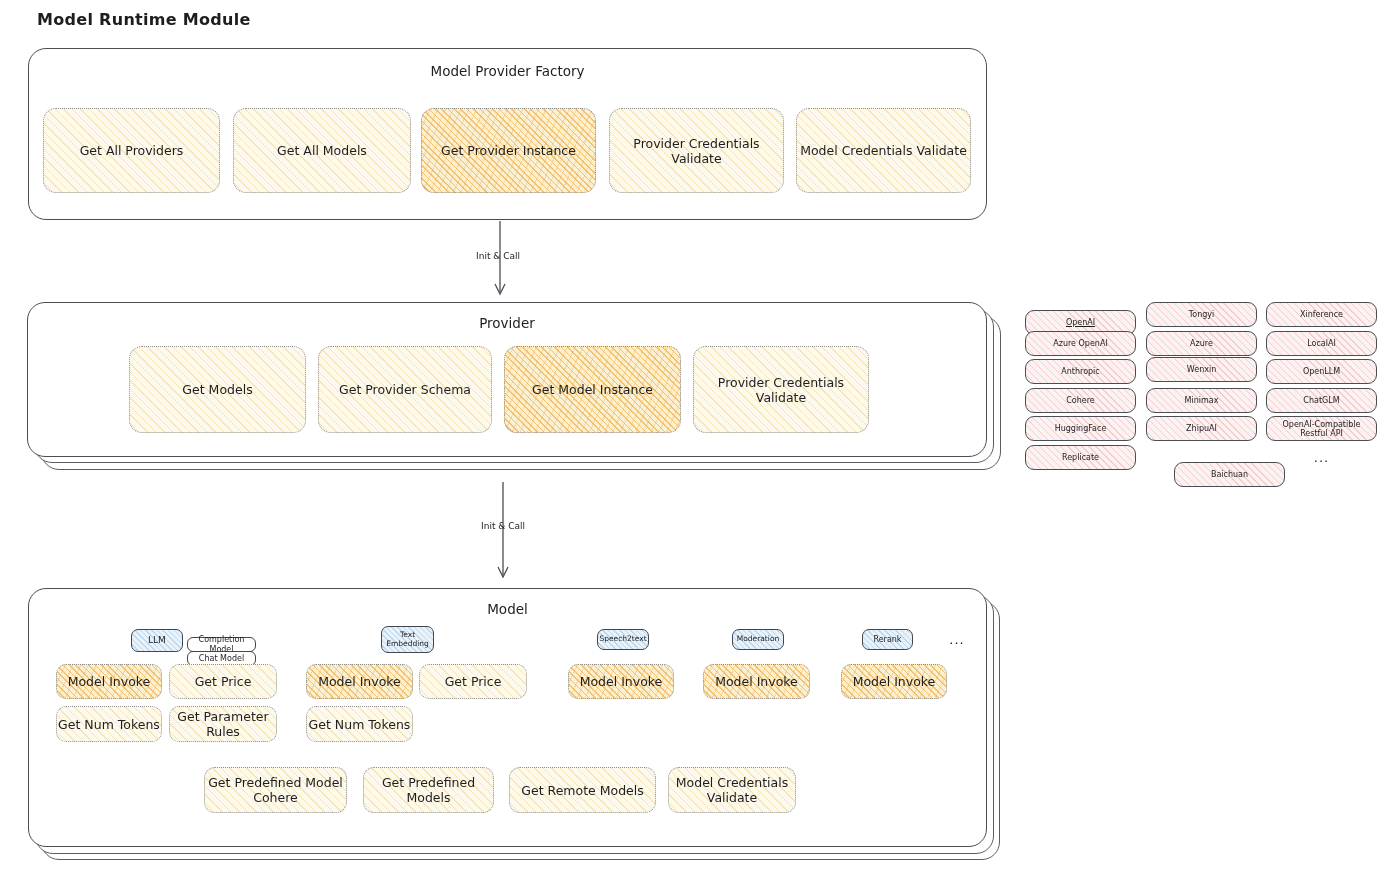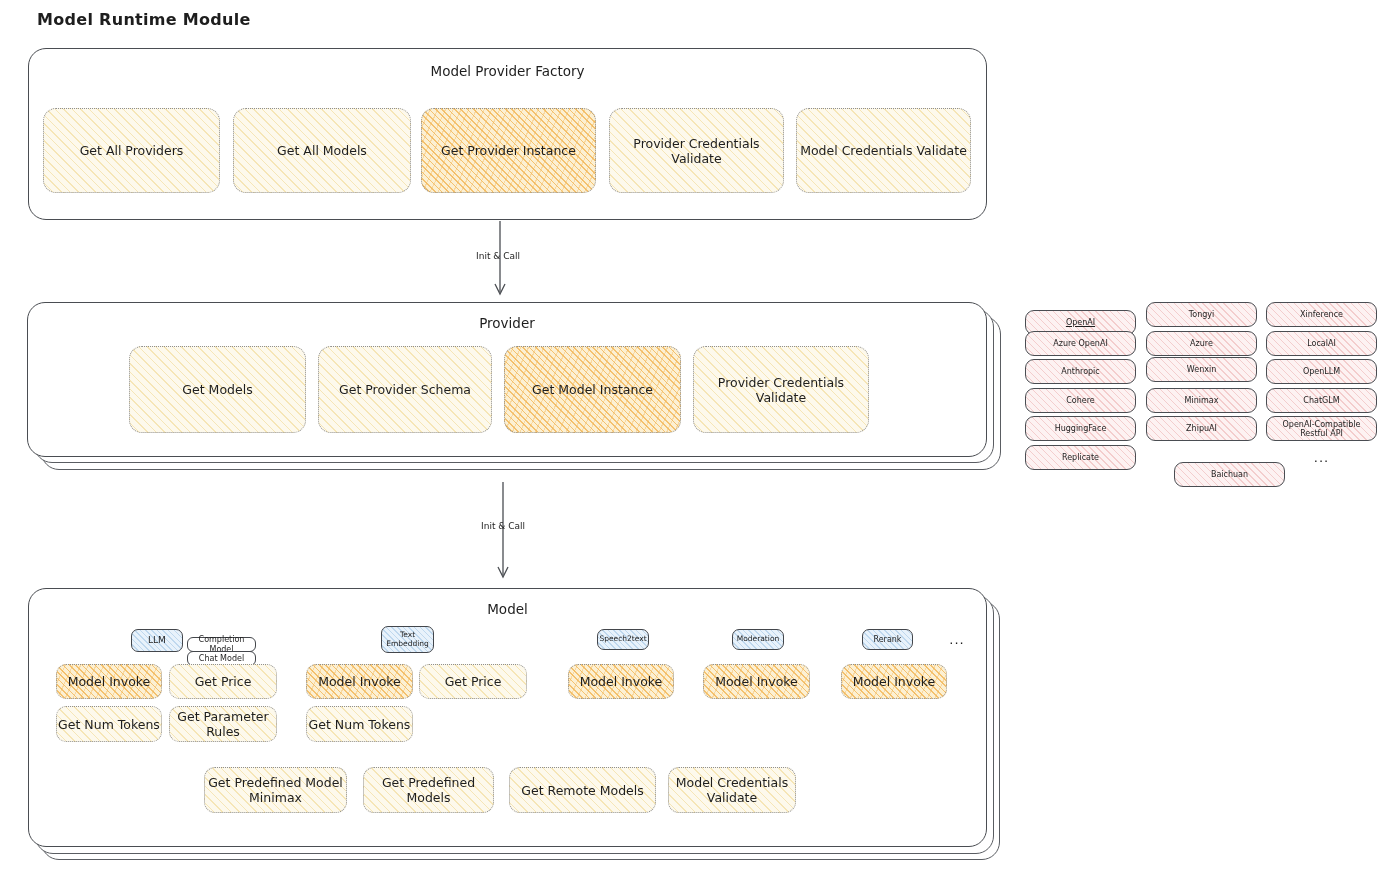--- a/index.html
+++ b/index.html
@@ -125,19 +125,19 @@
     <div class="ybox hl" style="left:277px;top:75px;width:107px;height:35px;border-radius:10px;">Model Invoke</div>
     <div class="ybox" style="left:390px;top:75px;width:108px;height:35px;border-radius:10px;">Get Price</div>
     <div class="ybox hl" style="left:539px;top:75px;width:106px;height:35px;border-radius:10px;">Model Invoke</div>
     <div class="ybox hl" style="left:674px;top:75px;width:107px;height:35px;border-radius:10px;">Model Invoke</div>
     <div class="ybox hl" style="left:812px;top:75px;width:106px;height:35px;border-radius:10px;">Model Invoke</div>
 
     <div class="ybox" style="left:27px;top:117px;width:106px;height:36px;border-radius:10px;">Get Num Tokens</div>
     <div class="ybox" style="left:140px;top:117px;width:108px;height:36px;border-radius:10px;">Get Parameter Rules</div>
     <div class="ybox" style="left:277px;top:117px;width:107px;height:36px;border-radius:10px;">Get Num Tokens</div>
 
-    <div class="ybox" style="left:175px;top:178px;width:143px;height:46px;border-radius:11px;">Get Predefined Model Minimax</div>
+    <div class="ybox" style="left:175px;top:178px;width:143px;height:46px;border-radius:11px;">Get Predefined Model Cohere</div>
     <div class="ybox" style="left:334px;top:178px;width:131px;height:46px;border-radius:11px;">Get Predefined Models</div>
     <div class="ybox" style="left:480px;top:178px;width:147px;height:46px;border-radius:11px;">Get Remote Models</div>
     <div class="ybox" style="left:639px;top:178px;width:128px;height:46px;border-radius:11px;">Model Credentials Validate</div>
   </section>
 
 </div>
 
 </body></html>

